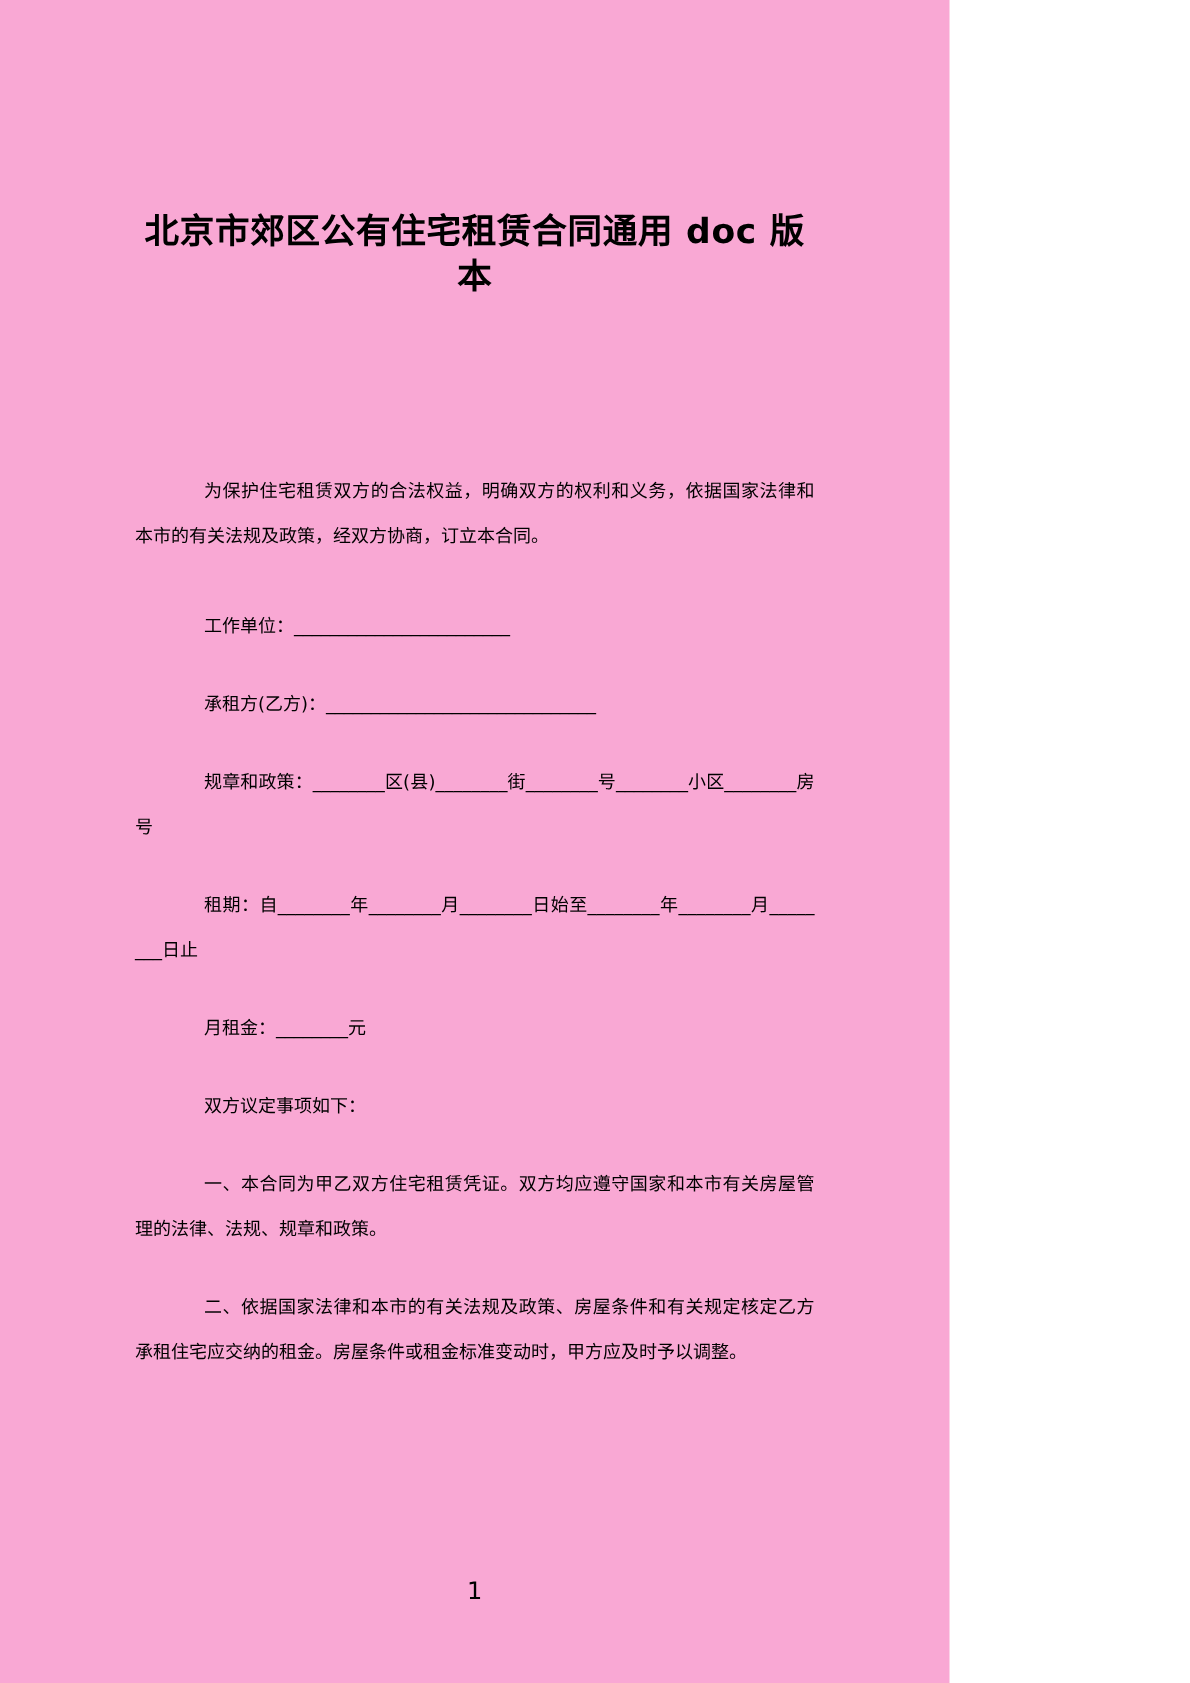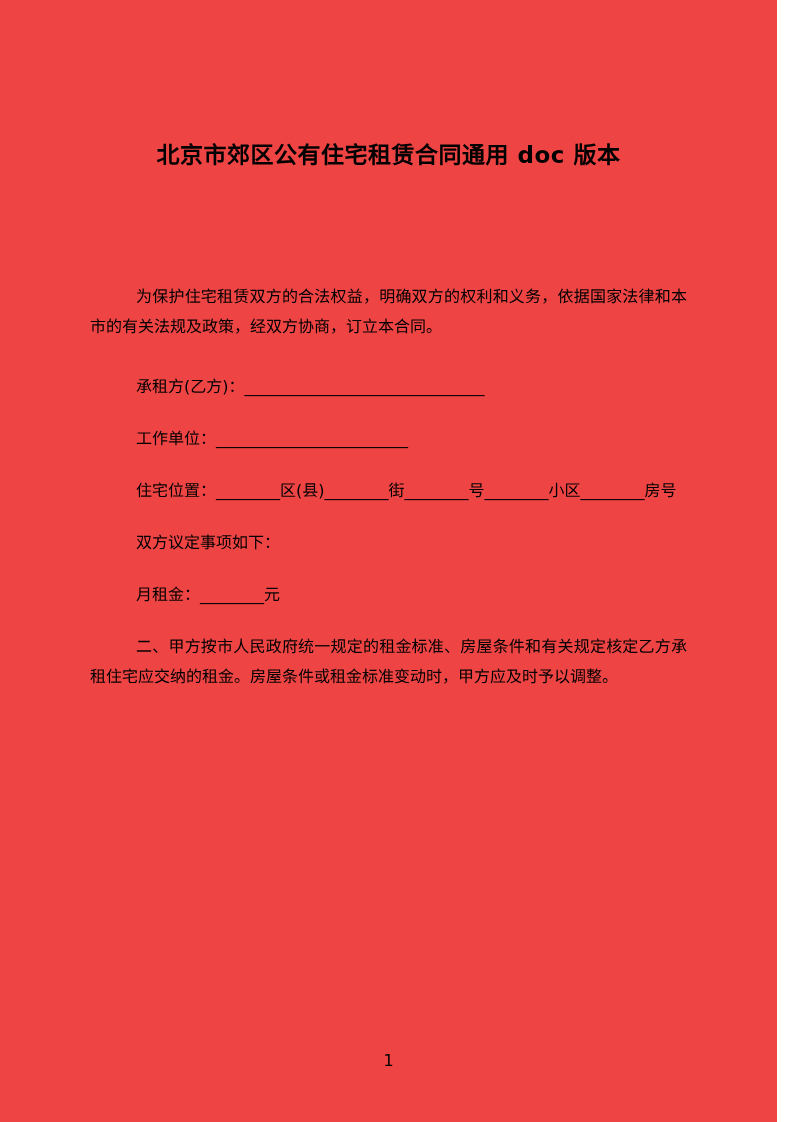--- a/index.html
+++ b/index.html
@@ -9,38 +9,38 @@
   }
   body {
     width: 793px;
     height: 1122px;
     font-family: "DejaVu Sans", "Liberation Sans", sans-serif;
     color: #000000;
   }
   .page {
     position: relative;
     box-sizing: border-box;
-    width: 777px;
+    width: 633px;
     height: 1122px;
     padding: 0 90px;
-    background: #ef4444;
+    background: #f9a8d4;
     overflow: hidden;
   }
   .doc-title {
     margin: 0 0 112px 0;
     padding-top: 140px;
     font-size: 23px;
     line-height: 30px;
     font-weight: bold;
     text-align: center;
     letter-spacing: 0.5px;
   }
   .para {
     margin: 0 0 22px 0;
-    font-size: 16px;
+    font-size: 12px;
     line-height: 30px;
     text-indent: 46px;
     text-align: justify;
     word-break: break-all;
     white-space: normal;
   }
   .para.after-intro {
     margin-bottom: 30px;
   }
   .para.last {
@@ -59,30 +59,32 @@
 </head>
 <body>
 
 <div class="page">
 
   <h1 class="doc-title">北京市郊区公有住宅租赁合同通用 doc 版本</h1>
 
   <p class="para after-intro">为保护住宅租赁双方的合法权益，明确双方的权利和义务，依据国家法律和本市的有关法规及政策，经双方协商，订立本合同。</p>
 
 
+  <p class="para">工作单位：________________________</p>
+
   <p class="para">承租方(乙方)：______________________________</p>
 
-  <p class="para">工作单位：________________________</p>
-
-  <p class="para">住宅位置：________区(县)________街________号________小区________房号</p>
+  <p class="para">规章和政策：________区(县)________街________号________小区________房号</p>
 
 
+  <p class="para">租期：自________年________月________日始至________年________月________日止</p>
+
+  <p class="para">月租金：________元</p>
 
   <p class="para">双方议定事项如下：</p>
 
-  <p class="para">月租金：________元</p>
+  <p class="para">一、本合同为甲乙双方住宅租赁凭证。双方均应遵守国家和本市有关房屋管理的法律、法规、规章和政策。</p>
 
-
-  <p class="para last">二、甲方按市人民政府统一规定的租金标准、房屋条件和有关规定核定乙方承租住宅应交纳的租金。房屋条件或租金标准变动时，甲方应及时予以调整。</p>
+  <p class="para last">二、依据国家法律和本市的有关法规及政策、房屋条件和有关规定核定乙方承租住宅应交纳的租金。房屋条件或租金标准变动时，甲方应及时予以调整。</p>
 
   <div class="page-number">1</div>
 
 </div>
 
 </body></html>

